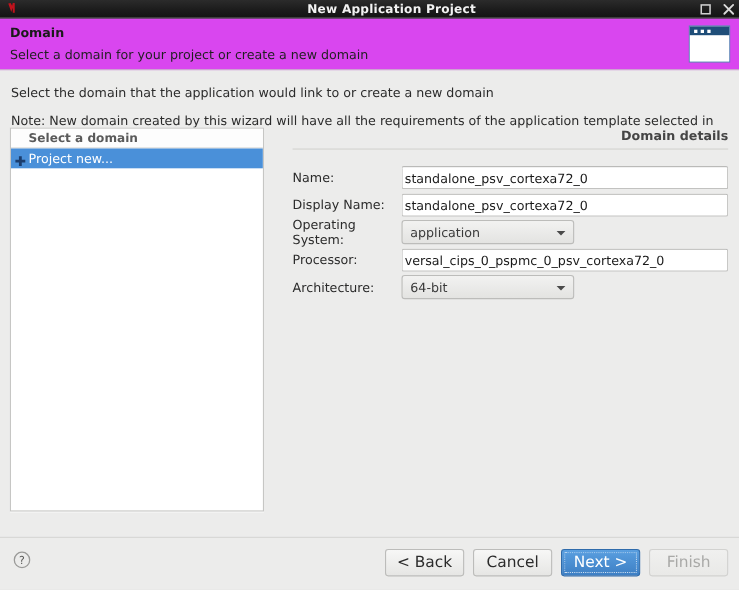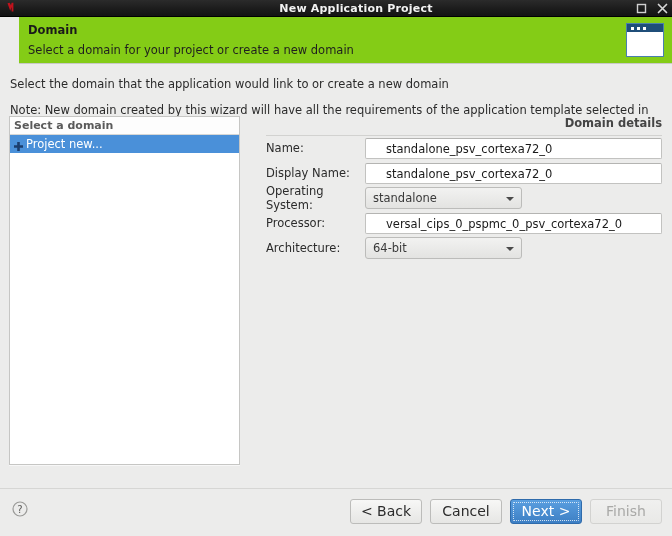--- a/index.html
+++ b/index.html
@@ -71,25 +71,24 @@
     height: 11px;
     position: relative;
     cursor: default;
   }
   .win-btn svg { display: block; }
 
   
   .wiz-header {
     position: relative;
     height: 47px;
-    background: #84cc16;
+    background: #d946ef;
     border-bottom: 1px solid #c9c9c7;
     box-sizing: border-box;
     padding: 6px 10px 0 9px;
-    margin-left: 19px;
   }
   .wiz-title {
     font-size: 11.5px;
     font-weight: bold;
     color: #1a1a1a;
     line-height: 15px;
   }
   .wiz-sub {
     font-size: 11.5px;
     color: #1f1f1f;
@@ -140,21 +139,21 @@
     height: 349px;
     background: #ffffff;
     border: 1px solid #c6c6c4;
     box-shadow: 0 1px 0 rgba(255,255,255,.6);
     box-sizing: border-box;
     overflow: hidden;
   }
   .list-header {
     height: 18px;
     line-height: 18px;
-    padding-left: 4px;
+    padding-left: 16px;
     font-size: 11px;
     font-weight: bold;
     color: #5a5a5a;
     background: #fdfdfd;
     border-bottom: 1px solid #d7d7d5;
     box-sizing: border-box;
   }
   .list-row {
     height: 18px;
     line-height: 18px;
@@ -189,20 +188,21 @@
     line-height: 14px;
     text-align: right;
   }
   .details-rule {
     margin: 5px 0 0 10px;
     height: 1px;
     background: #d2d2d0;
   }
 
   .form {
+    margin-top: 13px;
     padding-left: 10px;
   }
   .form-row {
     display: flex;
     align-items: center;
     height: 24px;
     margin-bottom: 1px;
   }
   .form-label {
     width: 99px;
@@ -213,21 +213,21 @@
   .text-input {
     flex: 1;
     height: 21px;
     background: #ffffff;
     border: 1px solid #c2c2c0;
     border-top-color: #b4b4b2;
     border-radius: 2px;
     font-size: 11.5px;
     color: #1a1a1a;
     line-height: 21px;
-    padding: 0 20px;
+    padding: 0 2px;
     box-sizing: border-box;
     white-space: nowrap;
     overflow: hidden;
   }
   .combo {
     position: relative;
     width: 157px;
     flex: 0 0 157px;
     height: 22px;
     background: linear-gradient(to bottom, #f2f2f1 0%, #e3e3e1 100%);
@@ -381,21 +381,21 @@
           </div>
 
           <div class="form-row">
             <div class="form-label">Display Name:</div>
             <div class="text-input">standalone_psv_cortexa72_0</div>
           </div>
 
           <div class="form-row">
             <div class="form-label">Operating System:</div>
             <div class="combo">
-              <span>standalone</span>
+              <span>application</span>
               <span class="arrow"></span>
             </div>
           </div>
 
           <div class="form-row">
             <div class="form-label">Processor:</div>
             <div class="text-input">versal_cips_0_pspmc_0_psv_cortexa72_0</div>
           </div>
 
           <div class="form-row">

